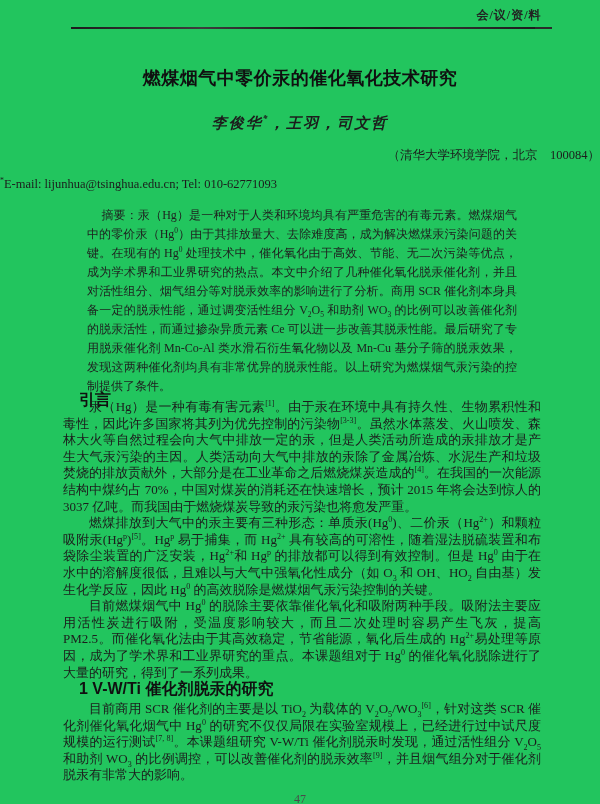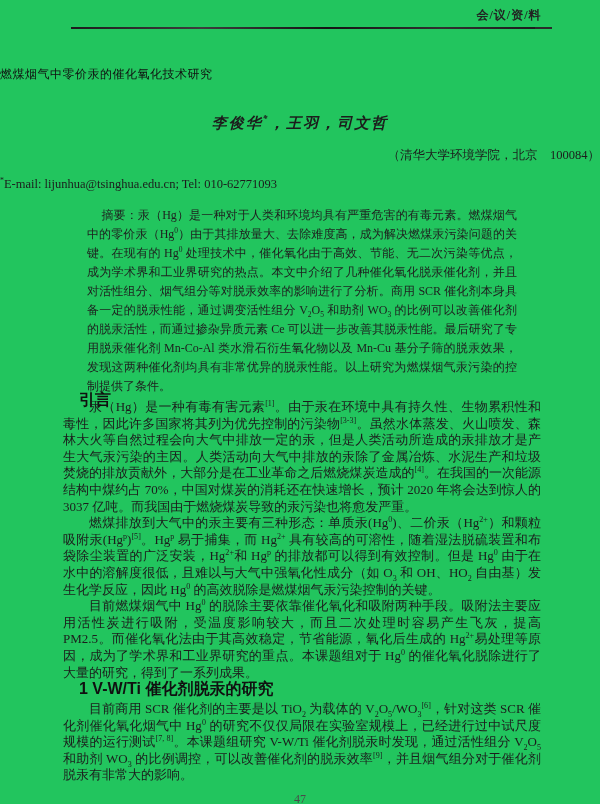--- a/index.html
+++ b/index.html
@@ -32,23 +32,24 @@
     width: 464px;
     height: 2px;
     background: linear-gradient(90deg, #1c1c1c 0%, #3d3d3d 28%, #141414 55%, #303030 80%, #1c1c1c 100%);
   }
   .title {
     position: absolute;
     top: 66px;
     left: 0;
     width: 600px;
     margin: 0;
+    text-align: center;
     font-family: "Liberation Sans", "DejaVu Sans", sans-serif;
-    font-weight: normal;
-    font-size: 12px;
+    font-weight: bold;
+    font-size: 18px;
     letter-spacing: 0.5px;
     color: #101010;
   }
   .authors {
     position: absolute;
     top: 114px;
     left: 0;
     width: 600px;
     text-align: center;
     font-size: 15px;
@@ -137,21 +138,21 @@
 
   <div class="affiliation">（清华大学环境学院，北京　100084）</div>
 
   <div class="contact"><sup>*</sup><span>E-mail: lijunhua@tsinghua.edu.cn; Tel: 010-62771093</span></div>
 
   <p class="abstract"><span>摘要：汞（Hg）是一种对于人类和环境均具有严重危害的有毒元素。燃煤烟气中的零价汞（Hg</span><sup>0</sup><span>）由于其排放量大、去除难度高，成为解决燃煤汞污染问题的关键。在现有的 Hg</span><sup>0</sup><span> 处理技术中，催化氧化由于高效、节能、无二次污染等优点，成为学术界和工业界研究的热点。本文中介绍了几种催化氧化脱汞催化剂，并且对活性组分、烟气组分等对脱汞效率的影响进行了分析。商用 SCR 催化剂本身具备一定的脱汞性能，通过调变活性组分 V</span><sub>2</sub><span>O</span><sub>5</sub><span> 和助剂 WO</span><sub>3</sub><span> 的比例可以改善催化剂的脱汞活性，而通过掺杂异质元素 Ce 可以进一步改善其脱汞性能。最后研究了专用脱汞催化剂 Mn-Co-Al 类水滑石衍生氧化物以及 Mn-Cu 基分子筛的脱汞效果，发现这两种催化剂均具有非常优异的脱汞性能。以上研究为燃煤烟气汞污染的控制提供了条件。</span></p>
 
   <h2 class="heading h-intro">引言</h2>
 
   <div class="body b-intro">
-    <p><span>汞（Hg）是一种有毒有害元素</span><sup>[1]</sup><span>。由于汞在环境中具有持久性、生物累积性和毒性，因此许多国家将其列为优先控制的污染物</span><sup>[3-3]</sup><span>。虽然水体蒸发、火山喷发、森林大火等自然过程会向大气中排放一定的汞，但是人类活动所造成的汞排放才是产生大气汞污染的主因。人类活动向大气中排放的汞除了金属冶炼、水泥生产和垃圾焚烧的排放贡献外，大部分是在工业革命之后燃烧煤炭造成的</span><sup>[4]</sup><span>。在我国的一次能源结构中煤约占 70%，中国对煤炭的消耗还在快速增长，预计 2020 年将会达到惊人的 3037 亿吨。而我国由于燃烧煤炭导致的汞污染也将愈发严重。</span></p>
+    <p><span>汞（Hg）是一种有毒有害元素</span><sup>[1]</sup><span>。由于汞在环境中具有持久性、生物累积性和毒性，因此许多国家将其列为优先控制的污染物</span><sup>[3-3]</sup><span>。虽然水体蒸发、火山喷发、森林大火等自然过程会向大气中排放一定的汞，但是人类活动所造成的汞排放才是产生大气汞污染的主因。人类活动向大气中排放的汞除了金属冶炼、水泥生产和垃圾焚烧的排放贡献外，大部分是在工业革命之后燃烧煤炭造成的</span><sup>[4]</sup><span>。在我国的一次能源结构中煤约占 70%，中国对煤炭的消耗还在快速增长，预计 2015 年将会达到惊人的 3037 亿吨。而我国由于燃烧煤炭导致的汞污染也将愈发严重。</span></p>
     <p><span>燃煤排放到大气中的汞主要有三种形态：单质汞(Hg</span><sup>0</sup><span>)、二价汞（Hg</span><sup>2+</sup><span>）和颗粒吸附汞(Hg</span><sup>p</sup><span>)</span><sup>[5]</sup><span>。Hg</span><sup>p</sup><span> 易于捕集，而 Hg</span><sup>2+</sup><span> 具有较高的可溶性，随着湿法脱硫装置和布袋除尘装置的广泛安装，Hg</span><sup>2+</sup><span>和 Hg</span><sup>p</sup><span> 的排放都可以得到有效控制。但是 Hg</span><sup>0</sup><span> 由于在水中的溶解度很低，且难以与大气中强氧化性成分（如 O</span><sub>3</sub><span> 和 OH、HO</span><sub>2</sub><span> 自由基）发生化学反应，因此 Hg</span><sup>0</sup><span> 的高效脱除是燃煤烟气汞污染控制的关键。</span></p>
     <p><span>目前燃煤烟气中 Hg</span><sup>0</sup><span> 的脱除主要依靠催化氧化和吸附两种手段。吸附法主要应用活性炭进行吸附，受温度影响较大，而且二次处理时容易产生飞灰，提高 PM2.5。而催化氧化法由于其高效稳定，节省能源，氧化后生成的 Hg</span><sup>2+</sup><span>易处理等原因，成为了学术界和工业界研究的重点。本课题组对于 Hg</span><sup>0</sup><span> 的催化氧化脱除进行了大量的研究，得到了一系列成果。</span></p>
   </div>
 
   <h2 class="heading h-sec1">1 V-W/Ti 催化剂脱汞的研究</h2>
 
   <div class="body b-sec1">
     <p><span>目前商用 SCR 催化剂的主要是以 TiO</span><sub>2</sub><span> 为载体的 V</span><sub>2</sub><span>O</span><sub>5</sub><span>/WO</span><sub>3</sub><sup>[6]</sup><span>，针对这类 SCR 催化剂催化氧化烟气中 Hg</span><sup>0</sup><span> 的研究不仅仅局限在实验室规模上，已经进行过中试尺度规模的运行测试</span><sup>[7, 8]</sup><span>。本课题组研究 V-W/Ti 催化剂脱汞时发现，通过活性组分 V</span><sub>2</sub><span>O</span><sub>5</sub><span> 和助剂 WO</span><sub>3</sub><span> 的比例调控，可以改善催化剂的脱汞效率</span><sup>[9]</sup><span>，并且烟气组分对于催化剂脱汞有非常大的影响。</span></p>
   </div>
 

